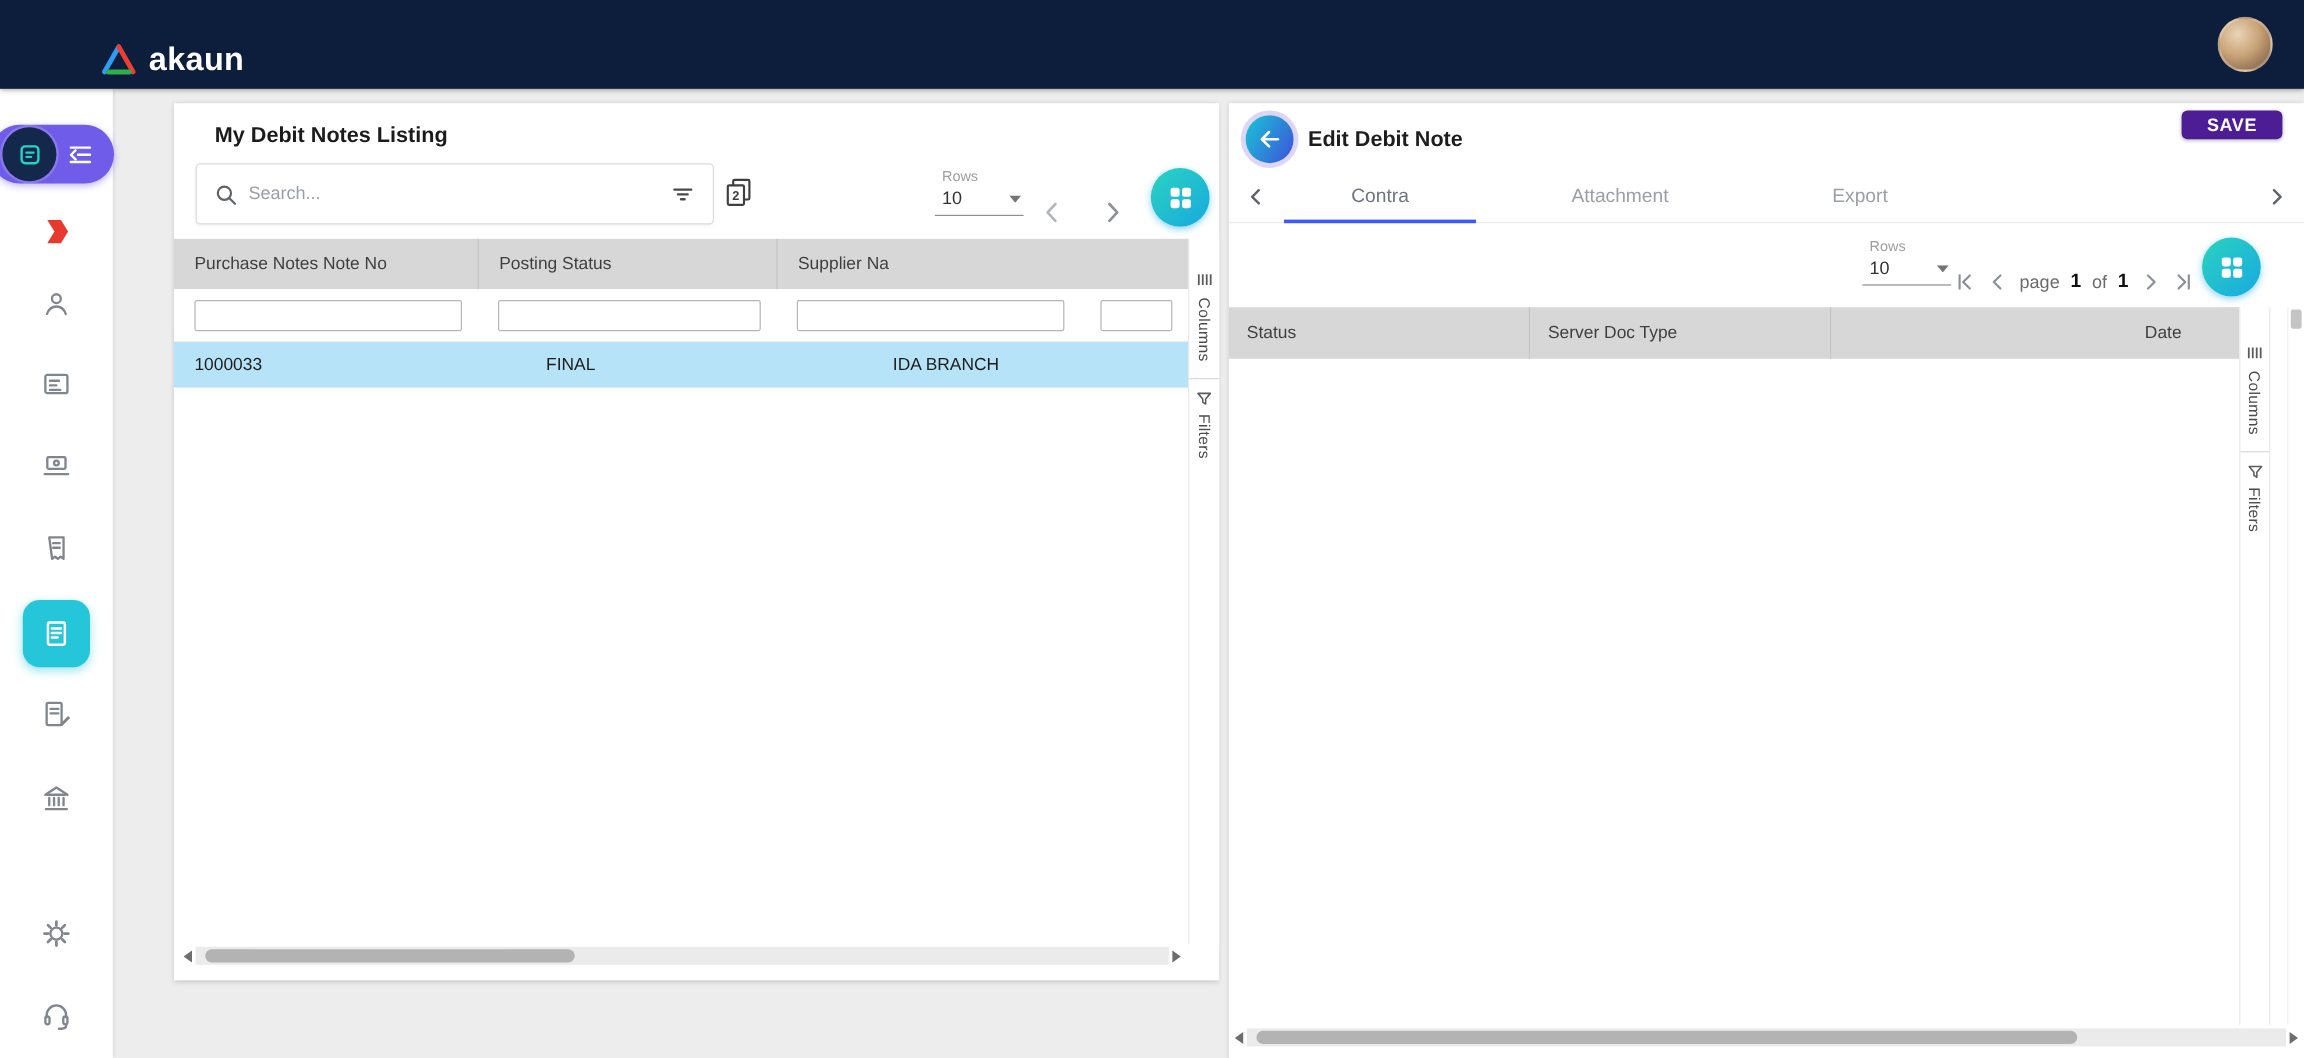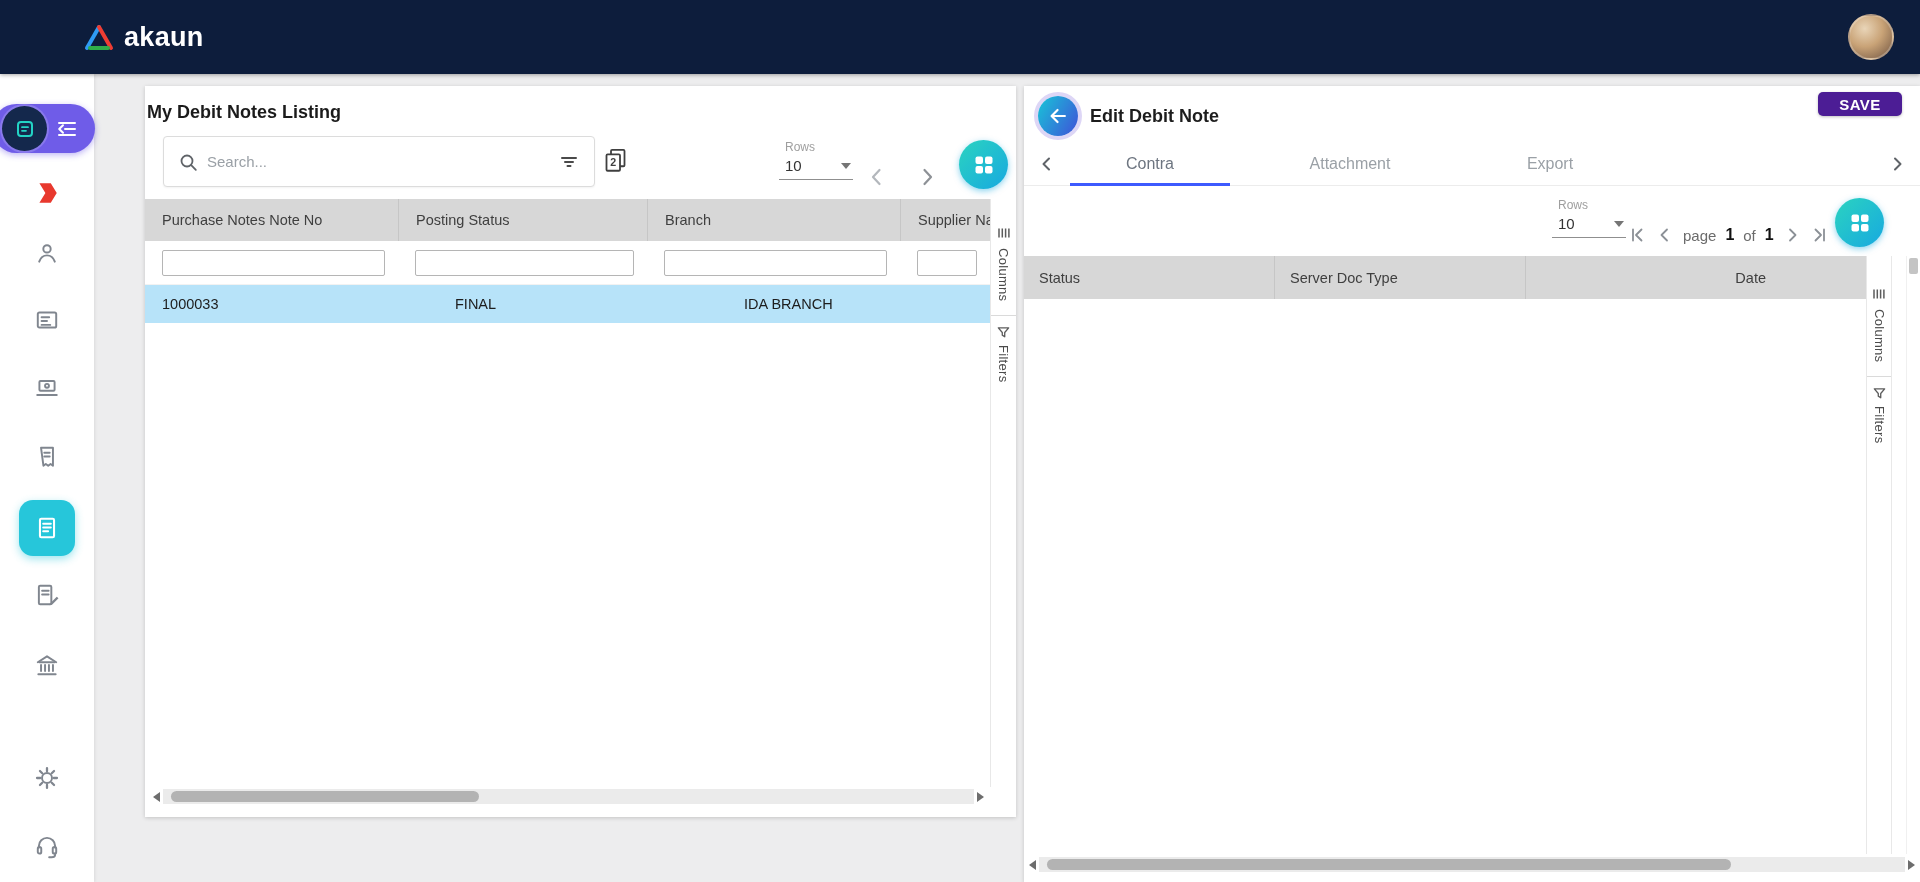--- a/index.html
+++ b/index.html
@@ -1,21 +1,21 @@
 <!DOCTYPE html>
 <html><head>
 <meta charset="utf-8">
 <style>
   * { box-sizing: border-box; margin: 0; padding: 0; }
   html,body { width:1920px; height:882px; overflow:hidden; }
   body { font-family:"Liberation Sans","DejaVu Sans",sans-serif; background:#ededee; position:relative; }
 
   
   .topbar { position:absolute; left:0; top:0; width:1920px; height:74px; background:#0d1d3c; z-index:20; box-shadow:0 1px 4px rgba(0,0,0,.35); }
-  .brand { position:absolute; left:84px; top:0; height:74px; display:flex; align-items:center; gap:10px; cursor:pointer; }
+  .brand { position:absolute; left:84px; top:12px; height:74px; display:flex; align-items:center; gap:10px; cursor:pointer; }
   .brand-text { color:#ffffff; font-size:27px; font-weight:700; letter-spacing:.3px; }
   .avatar { position:absolute; right:26px; top:14px; width:46px; height:46px; border-radius:50%;
             background:radial-gradient(circle at 35% 30%, #e9d5b8 0%, #c9a377 45%, #6f5340 100%);
             border:2px solid rgba(255,255,255,.25); cursor:pointer; }
 
   
   .sidebar { position:absolute; left:0; top:74px; width:94px; bottom:0; background:#ffffff; box-shadow:1px 0 3px rgba(0,0,0,.08); z-index:10; }
   .menu-pill { position:absolute; left:-8px; top:30px; width:103px; height:49px; background:#6f5ce8; border-radius:26px;
                display:flex; align-items:center; box-shadow:0 2px 6px rgba(111,92,232,.45); cursor:pointer; }
   .pill-circle { width:45px; height:45px; border-radius:50%; background:#14284c; margin-left:10px;
@@ -24,21 +24,21 @@
   .nav-item { position:absolute; left:0; width:94px; display:flex; justify-content:center; cursor:pointer; }
   .active-tile { width:56px; height:56px; border-radius:14px; background:#26c6da; display:flex; align-items:center; justify-content:center;
                  box-shadow:0 3px 8px rgba(38,198,218,.45); }
 
   
   .card { position:absolute; background:#ffffff; box-shadow:0 1px 4px rgba(0,0,0,.18); }
   #left-card  { left:145px;  top:86px; width:871px; height:731px; }
   #right-card { left:1024px; top:86px; width:896px; height:796px; }
 
   
-  .lp-title { position:absolute; left:2px; top:16px; font-size:18px; font-weight:700; color:#1b1b1b; }
+  .lp-title { position:absolute; left:34px; top:16px; font-size:18px; font-weight:700; color:#1b1b1b; }
   .search-box { position:absolute; left:18px; top:50px; width:432px; height:51px; border:1px solid #dcdcdc; border-radius:4px;
                 display:flex; align-items:center; padding:0 14px; gap:9px; background:#fff; box-shadow:0 1px 2px rgba(0,0,0,.05); }
   .search-input { flex:1; border:none; outline:none; font-size:15px; color:#333; font-family:inherit; min-width:0; }
   .search-input::placeholder { color:#9aa0a6; }
   .icon-btn { cursor:pointer; display:flex; align-items:center; justify-content:center; }
   .dup-icon { position:absolute; left:457px; top:60px; }
   .rows-ctl { position:absolute; display:flex; flex-direction:column; }
   #lp-rows { left:634px; top:54px; }
   #rp-rows { left:528px; top:112px; }
   .rows-label { font-size:12px; color:#9e9e9e; padding-left:6px; }
@@ -107,21 +107,21 @@
   .tab.active { color:#6d7580; }
   .tab.active::after { content:""; position:absolute; left:20px; right:20px; bottom:-1px; height:3px; background:#3d5afe; }
   .pager { position:absolute; left:605px; top:140px; display:flex; align-items:center; gap:9px; font-size:15px; color:#6b6b6b; }
   .pager b { color:#111; font-size:16px; font-weight:700; }
   .pg-ic { cursor:pointer; display:flex; }
   .rp-head { position:absolute; left:0; top:170px; width:842px; display:grid; grid-template-columns:250px 251px 1fr;
              height:43px; background:#d7d7d7; align-items:center; }
   .rp-head .cell { padding-left:15px; font-size:14.5px; color:#3f3f3f; white-space:nowrap; overflow:hidden; border-left:1px solid #c6c6c6;
                    height:100%; display:flex; align-items:center; cursor:pointer; }
   .rp-head .cell:first-child { border-left:none; }
-  .rp-head .cell.right { justify-content:flex-end; padding-right:100px; }
+  .rp-head .cell.right { justify-content:flex-end; padding-right:48px; }
 </style>
 </head>
 <body>
 
 <header class="topbar">
   <div class="brand">
     <svg width="30" height="27" viewBox="0 0 30 27">
       <path d="M15 3 L3 24" stroke="#2f9bf4" stroke-width="4" stroke-linecap="round" fill="none"></path>
       <path d="M15 3 L27 24" stroke="#ef3d33" stroke-width="4" stroke-linecap="round" fill="none"></path>
       <path d="M6 24 L24 24" stroke="#2fae4a" stroke-width="4" stroke-linecap="round" fill="none"></path>
@@ -265,21 +265,20 @@
         <rect x="12" y="2.5" width="7.5" height="7.5" rx="2" fill="#fff"></rect>
       <rect x="2.5" y="12" width="7.5" height="7.5" rx="2" fill="#fff"></rect>
         <rect x="12" y="12" width="7.5" height="7.5" rx="2" fill="#fff"></rect>
     </svg>
   </button>
 
   <div class="lp-table">
     <div class="grid4 t-head">
       <div class="cell">Purchase Notes Note No</div>
       <div class="cell">Posting Status</div>
-      <div class="cell">Branch</div>
       <div class="cell">Supplier Na</div>
     </div>
     <div class="grid4 t-filter">
       <span><input type="text" style=""></span>
       <span><input type="text" style=""></span>
       <span><input type="text" style=""></span>
       <span><input type="text" style=""></span>
     </div>
     <div class="grid4 t-row">
       <div class="cell">1000033</div>

